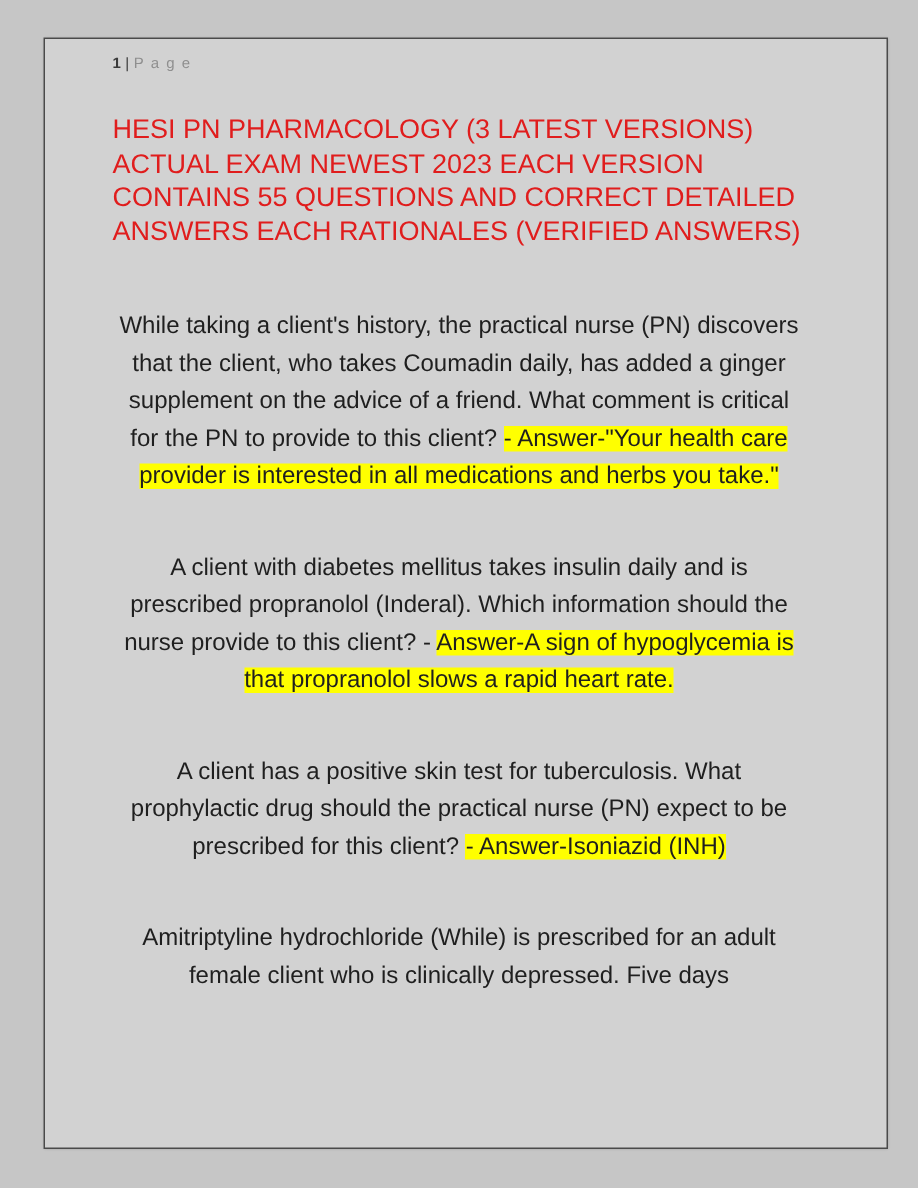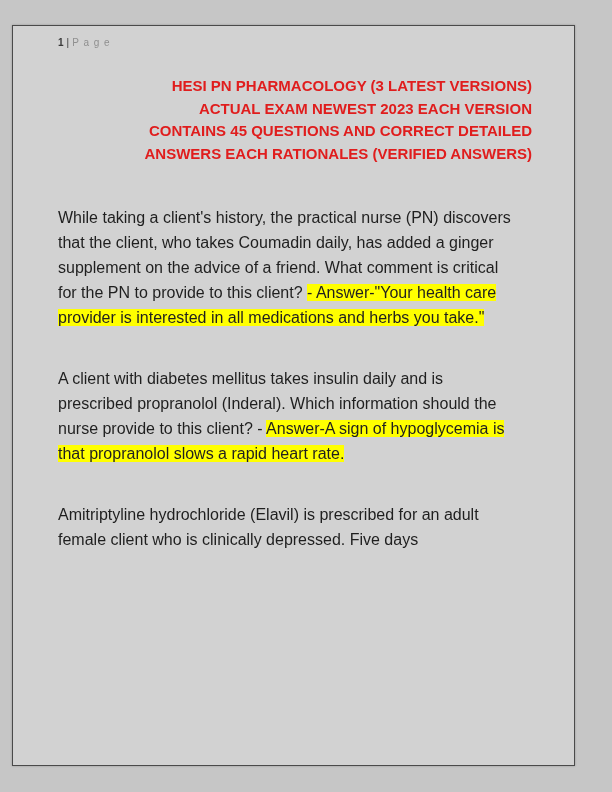--- a/index.html
+++ b/index.html
@@ -9,21 +9,21 @@
   .canvas {
     position: relative;
     width: 612px;
     height: 792px;
     background: var(--background, #c6c6c6);
     overflow: hidden;
     font-family: "Liberation Sans", "DejaVu Sans", sans-serif;
   }
   .page {
     position: absolute;
-    left: 12px;
+    left: 29px;
     top: 25px;
     width: 563px;
     height: 741px;
     box-sizing: border-box;
     background: var(--page-background, #d2d2d2);
     border: 1px solid var(--border, #4a4a4a);
     box-shadow: 0 0 2px rgba(0,0,0,0.25);
   }
   .content {
     padding: 10px 42px 0 45px;
@@ -40,57 +40,59 @@
   .psep {
     margin: 0 3px;
     color: var(--page-number-color, #3a3a3a);
   }
   .plabel {
     letter-spacing: 1px;
     color: var(--page-label-gray, #8f8f8f);
   }
   .title {
     margin: 26px 0 0 0;
-    font-size: 15px;
-    font-weight: bold;
+    font-size: 18px;
+    font-weight: normal;
     line-height: 22.5px;
-    text-align: right;
+    text-align: left;
     color: var(--title-red, #e01d1d);
   }
   .title-line {
     white-space: nowrap;
   }
   .qa-list {
     margin-top: 40px;
   }
   .qa {
     margin: 0 12px 36px 0;
     font-size: 16px;
     line-height: 25px;
     color: var(--body-text, #1f1f1f);
+    text-align: center;
   }
   .hl {
     background: var(--highlight, #ffff00);
   }
 </style>
 </head>
 <body>
 
 <div class="canvas">
   <div class="page">
     <div class="content">
       <div class="header">
         <span class="pnum">1</span><span class="psep">|</span><span class="plabel">P a g e</span>
       </div>
       <h1 class="title">
           <div class="title-line">HESI PN PHARMACOLOGY (3 LATEST VERSIONS)</div>
           <div class="title-line">ACTUAL EXAM NEWEST 2023 EACH VERSION</div>
-          <div class="title-line">CONTAINS 45 QUESTIONS AND CORRECT DETAILED</div>
+          <div class="title-line">CONTAINS 55 QUESTIONS AND CORRECT DETAILED</div>
           <div class="title-line">ANSWERS EACH RATIONALES (VERIFIED ANSWERS)</div>
         </h1>
       <div class="qa-list">
           <p class="qa"><span class="plain">While taking a client's history, the practical nurse (PN) discovers that the client, who takes Coumadin daily, has added a ginger supplement on the advice of a friend. What comment is critical for the PN to provide to this client? </span><span class="hl">- Answer-"Your health care provider is interested in all medications and herbs you take."</span></p>
           <p class="qa"><span class="plain">A client with diabetes mellitus takes insulin daily and is prescribed propranolol (Inderal). Which information should the nurse provide to this client? - </span><span class="hl">Answer-A sign of hypoglycemia is that propranolol slows a rapid heart rate.</span></p>
-          <p class="qa"><span class="plain">Amitriptyline hydrochloride (Elavil) is prescribed for an adult female client who is clinically depressed. Five days</span></p>
+          <p class="qa"><span class="plain">A client has a positive skin test for tuberculosis. What prophylactic drug should the practical nurse (PN) expect to be prescribed for this client? </span><span class="hl">- Answer-Isoniazid (INH)</span></p>
+          <p class="qa"><span class="plain">Amitriptyline hydrochloride (While) is prescribed for an adult female client who is clinically depressed. Five days</span></p>
         </div>
     </div>
   </div>
 </div>
 
 </body></html>

